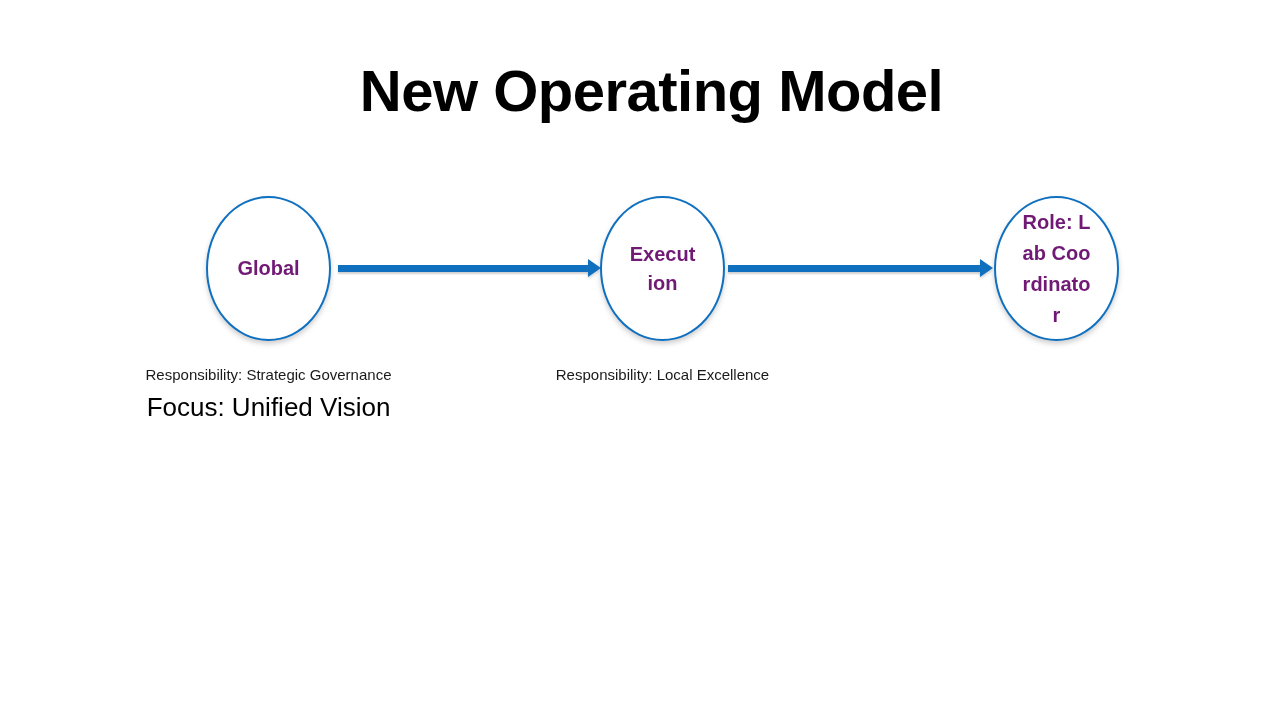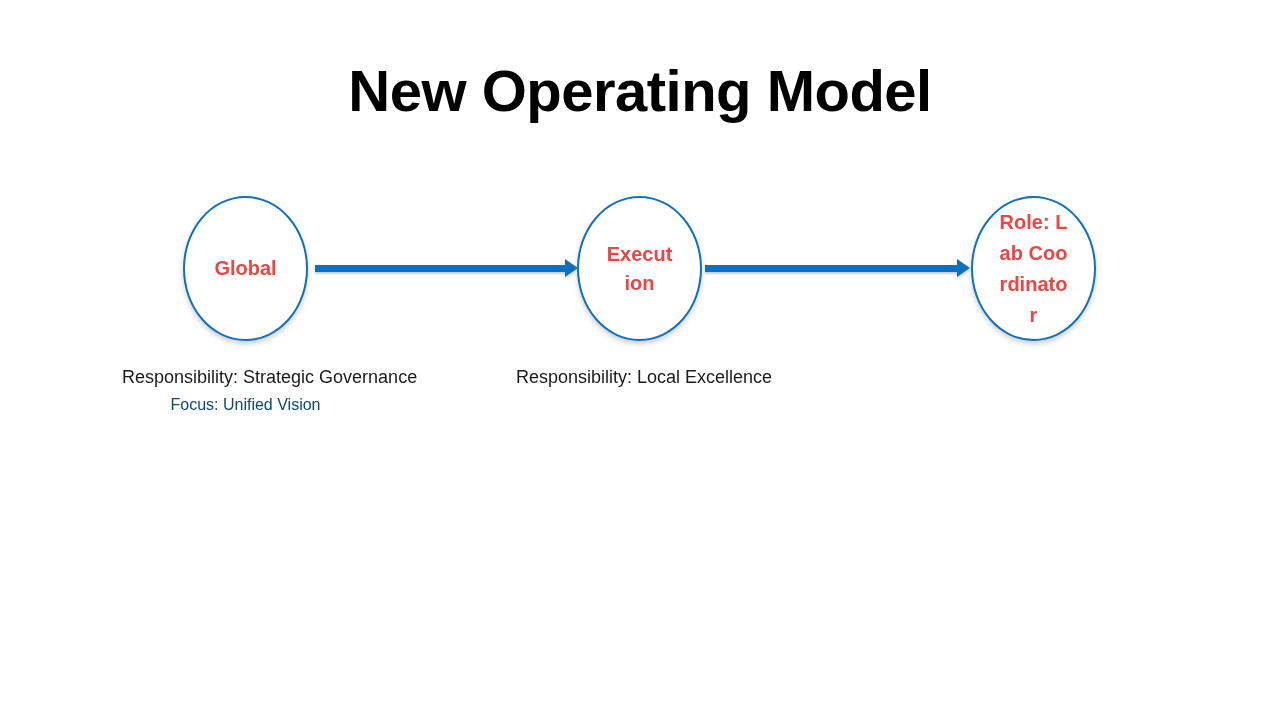--- a/index.html
+++ b/index.html
@@ -14,20 +14,21 @@
     position: relative;
     overflow: hidden;
     font-family: "Liberation Sans", sans-serif;
     -webkit-font-smoothing: antialiased;
   }
 
   .slide {
     position: absolute;
     inset: 0;
     background: #ffffff;
+    margin-left: 23px;
   }
 
   
   .slide-title {
     position: absolute;
     left: 0;
     right: 0;
     top: 58px;
     text-align: center;
     font-family: "Liberation Sans", sans-serif;
@@ -103,21 +104,21 @@
     box-sizing: border-box;
     box-shadow: 0 3px 5px rgba(130,130,130,0.38);
     display: flex;
     align-items: center;
     justify-content: center;
   }
   .node-circle .node-label {
     position: relative;
     z-index: 2;
     width: 66px;
-    color: #ef4444;
+    color: #701a75;
     font-family: "Liberation Sans", sans-serif;
     font-size: 20px;
     font-weight: 700;
     line-height: 1.45;
     text-align: center;
     word-break: break-all;
     overflow-wrap: anywhere;
     overflow: visible;
   }
   
@@ -126,32 +127,32 @@
     line-height: 1.55;
   }
 
   
   .node-captions {
     margin-top: 24px;
     text-align: center;
   }
   .caption-responsibility {
     font-family: "Liberation Sans", sans-serif;
-    font-size: 18px;
+    font-size: 15px;
     font-weight: 400;
     color: #1a1a1a;
     line-height: 1.35;
     white-space: nowrap;
   }
   .caption-focus {
     margin-top: 6px;
     font-family: "Liberation Sans", sans-serif;
-    font-size: 16px;
+    font-size: 26px;
     font-weight: 400;
-    color: #0c4a6e;
+    color: #000000;
     line-height: 1.25;
     white-space: nowrap;
   }
 </style>
 </head>
 <body>
 
 <div class="slide">
 
   <div class="slide-title">New Operating Model</div>

